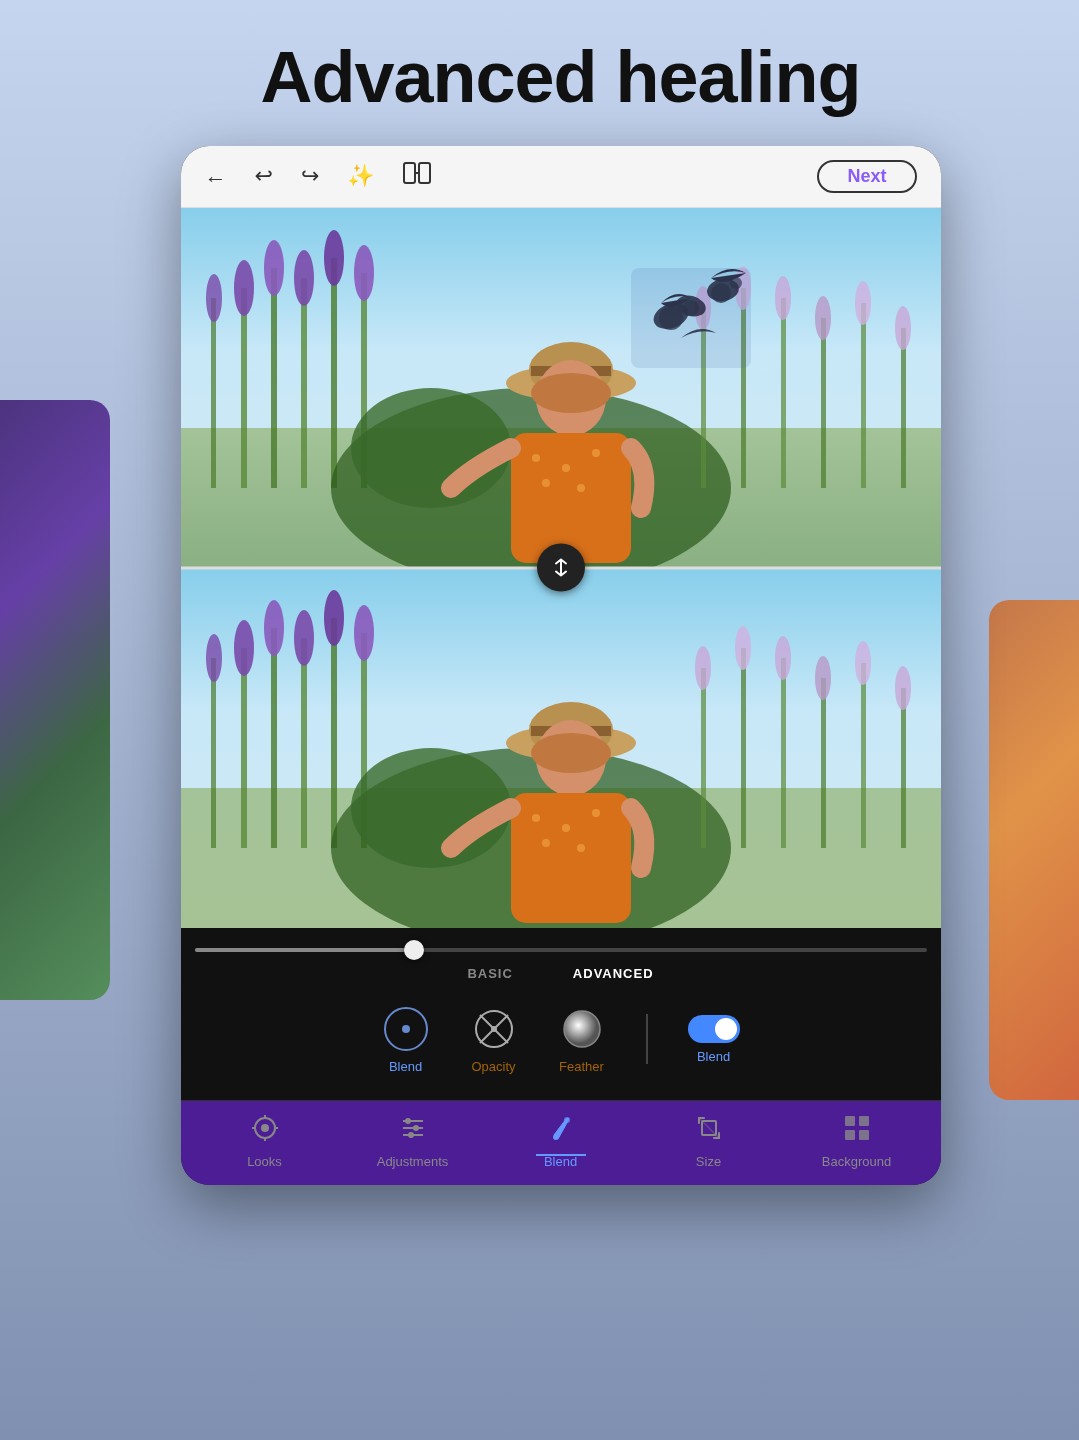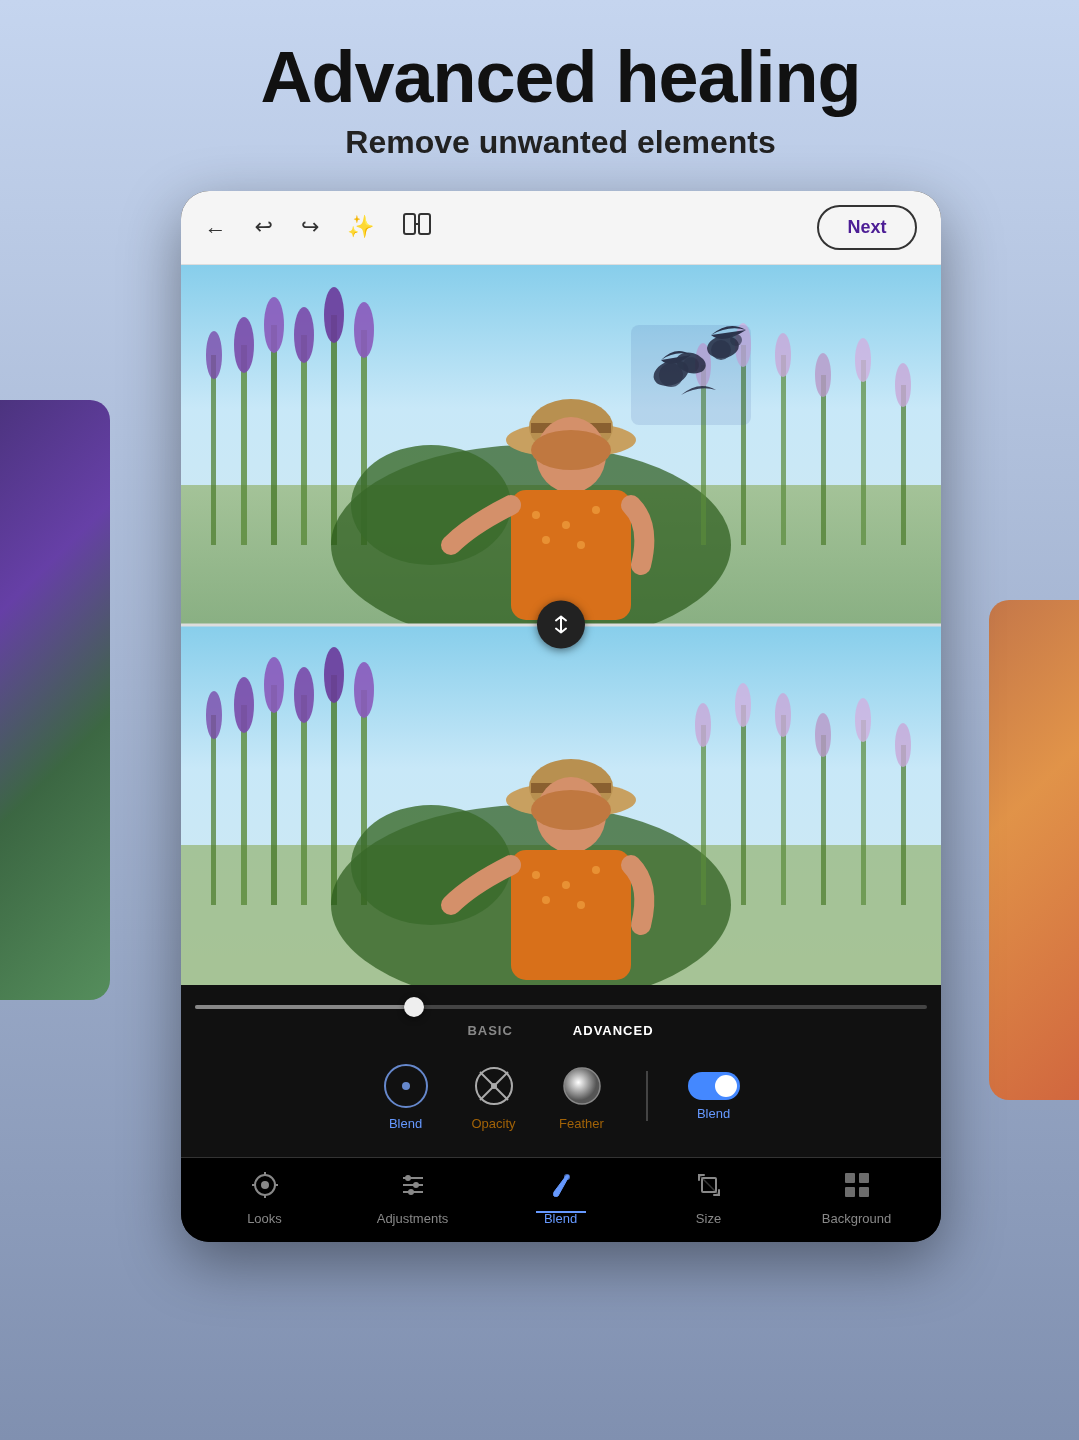--- a/index.html
+++ b/index.html
@@ -100,24 +100,24 @@
     }
     .toolbar-icon {
       font-size: 22px;
       color: #333;
       cursor: pointer;
     }
     .next-button {
       background: transparent;
       border: 2px solid #333;
       border-radius: 24px;
-      padding: 10px 28px;
+      padding: 4px 28px;
       font-size: 18px;
       font-weight: 600;
-      color: #4c1d95;
+      color: #8b5cf6;
       cursor: pointer;
     }
 
     
     .image-area {
       position: relative;
       width: 100%;
       height: 720px;
       overflow: hidden;
     }
@@ -292,21 +292,21 @@
       right: 3px;
       top: 3px;
       width: 22px;
       height: 22px;
       background: white;
       border-radius: 50%;
     }
 
     
     .bottom-nav {
-      background: #000000;
+      background: #4c1d95;
       display: flex;
       align-items: center;
       justify-content: space-around;
       padding: 12px 10px 16px;
       border-top: 1px solid #333;
     }
     .nav-item {
       display: flex;
       flex-direction: column;
       align-items: center;
@@ -348,21 +348,20 @@
 
 <div class="bg-overlay"></div>
 
 <div class="side-flowers-left"></div>
 <div class="side-flowers-right"></div>
 
 <div class="main-content">
 
   <div class="title-area">
     <div class="main-title">Advanced healing</div>
-    <div class="subtitle">Remove unwanted elements</div>
   </div>
 
   <div class="app-frame">
 
     <div class="toolbar">
       <div class="toolbar-left">
         <span class="toolbar-icon">←</span>
         <span class="toolbar-icon">↩</span>
         <span class="toolbar-icon">↪</span>
         <span class="toolbar-icon">✨</span>

